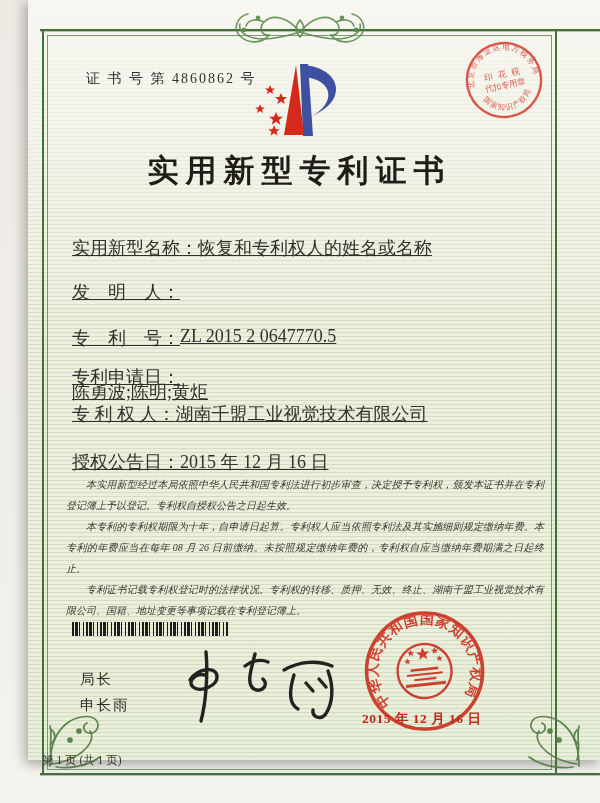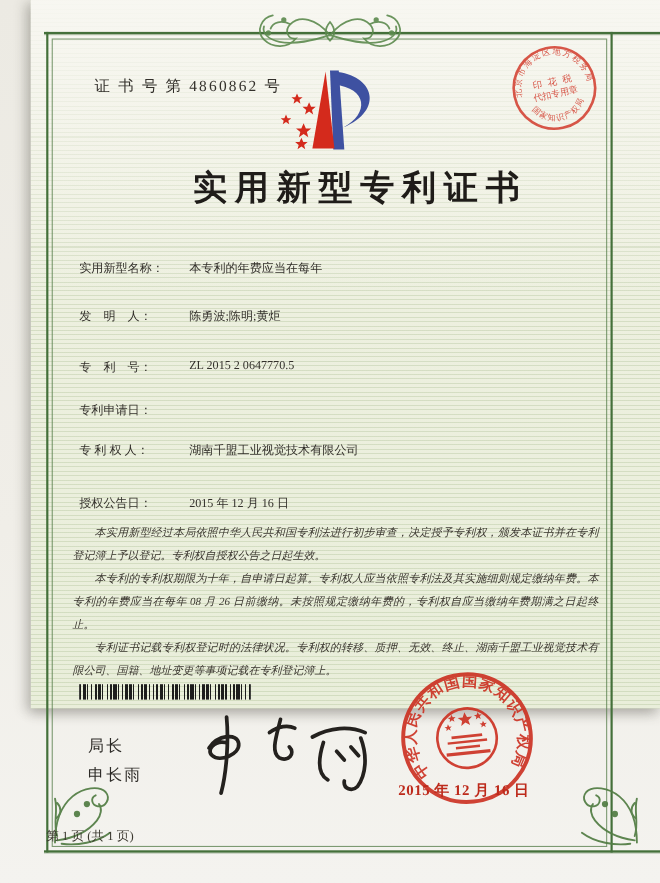--- a/index.html
+++ b/index.html
@@ -4,41 +4,41 @@
 <style>
   html,body{margin:0;padding:0;}
   body{
     width:600px;height:803px;overflow:hidden;
     background:linear-gradient(180deg,#eceae3 0%,#f0eee8 60%,#f4f3ef 100%);
     font-family:"Liberation Serif","DejaVu Serif",serif;
     color:#2f2c28;
   }
   .scene{position:relative;width:600px;height:803px;}
   .paper{
-    position:absolute;left:28px;top:0;width:572px;height:644px;
+    position:absolute;left:28px;top:0;width:572px;height:760px;
     background:
       linear-gradient(180deg,rgba(248,247,242,.95) 0%,rgba(248,247,242,.5) 20%,rgba(248,247,242,0) 42%),
       repeating-linear-gradient(180deg,rgba(118,150,86,.20) 0 1px,rgba(0,0,0,0) 1px 4px),
       linear-gradient(180deg,#f0f1e3 0%,#e9eeda 100%);
     box-shadow:-6px 2px 10px rgba(70,68,58,.22),0 6px 10px rgba(70,68,58,.25);
   }
   
   .rule{position:absolute;left:12px;right:0;height:2px;background:#44703a;box-shadow:0 1px 0 rgba(120,150,110,.5);}
   .rule-top{top:29px;}
   .rule-bottom{top:773px;}
   .bline{position:absolute;top:29px;height:746px;width:2px;background:#44703a;}
   .bl-left{left:14px;}
   .bl-right{left:527px;}
   .inner-frame{position:absolute;left:19px;top:35px;width:503px;height:733px;border:1px solid rgba(84,124,72,.75);}
   .ornament{position:absolute;color:#5c8a4e;}
   
   .cert-no{position:absolute;left:58px;top:70px;font-size:14px;letter-spacing:2px;color:#33302b;}
   .title{position:absolute;left:14px;top:150px;width:515px;text-align:center;
-         font-size:31px;font-weight:700;letter-spacing:7px;color:#1f1c19;padding-left:28px;}
-  .row{position:absolute;left:44px;right:40px;display:flex;font-size:11px;color:#33302b;}
+         font-size:31px;font-weight:700;letter-spacing:7px;color:#1f1c19;}
+  .row{position:absolute;left:44px;right:40px;display:flex;font-size:18px;color:#33302b;text-decoration:underline;}
   .row .lab{flex:0 0 100px;white-space:nowrap;}
   .row .val{white-space:nowrap;}
   .paras{position:absolute;left:38px;top:474px;width:478px;font-size:10px;line-height:21px;
          text-align:justify;color:#3a362f;font-style:italic;}
   .paras p{margin:0;text-indent:2em;}
   .barcode{position:absolute;left:44px;top:622px;width:156px;height:14px;
     background:repeating-linear-gradient(90deg,#1d1d1d 0 2px,transparent 2px 3px,#1d1d1d 3px 6px,transparent 6px 7px,#1d1d1d 7px 8px,transparent 8px 11px,#1d1d1d 11px 12px,transparent 12px 14px);}
   .director{position:absolute;left:52px;top:666px;font-size:14.5px;color:#2c2a26;letter-spacing:2px;line-height:26px;}
   .signature{position:absolute;left:132px;top:646px;}
   .seal-office{position:absolute;left:330px;top:608px;transform:rotate(-6deg);opacity:.9;}
@@ -131,23 +131,23 @@
         <path transform="translate(10,51) scale(0.8)" d="M0,-6 L1.8,-1.9 L6,-1.9 L2.6,0.9 L3.7,5 L0,2.4 L-3.7,5 L-2.6,0.9 L-6,-1.9 L-1.8,-1.9 Z"></path>
         <path transform="translate(26,61) scale(1.15)" d="M0,-6 L1.8,-1.9 L6,-1.9 L2.6,0.9 L3.7,5 L0,2.4 L-3.7,5 L-2.6,0.9 L-6,-1.9 L-1.8,-1.9 Z"></path>
         <path transform="translate(24,73) scale(0.95)" d="M0,-6 L1.8,-1.9 L6,-1.9 L2.6,0.9 L3.7,5 L0,2.4 L-3.7,5 L-2.6,0.9 L-6,-1.9 L-1.8,-1.9 Z"></path>
       </g>
     </svg>
 
     <div class="title">实用新型专利证书</div>
 
     <div class="row" style="top:236px;">
       <span class="lab">实用新型名称：</span>
-      <span class="val">本专利的年费应当在每年</span>
-    </div>
-    <div class="row" style="top:280px;">
+      <span class="val">恢复和专利权人的姓名或名称</span>
+    </div>
+    <div class="row" style="top:280px;flex-direction:column;">
       <span class="lab">发　明　人：</span>
       <span class="val">陈勇波;陈明;黄炬</span>
     </div>
     <div class="row" style="top:326px;">
       <span class="lab">专　利　号：</span>
       <span class="val">ZL 2015 2 0647770.5</span>
     </div>
     <div class="row" style="top:365px;">
       <span class="lab">专利申请日：</span>
     </div>

